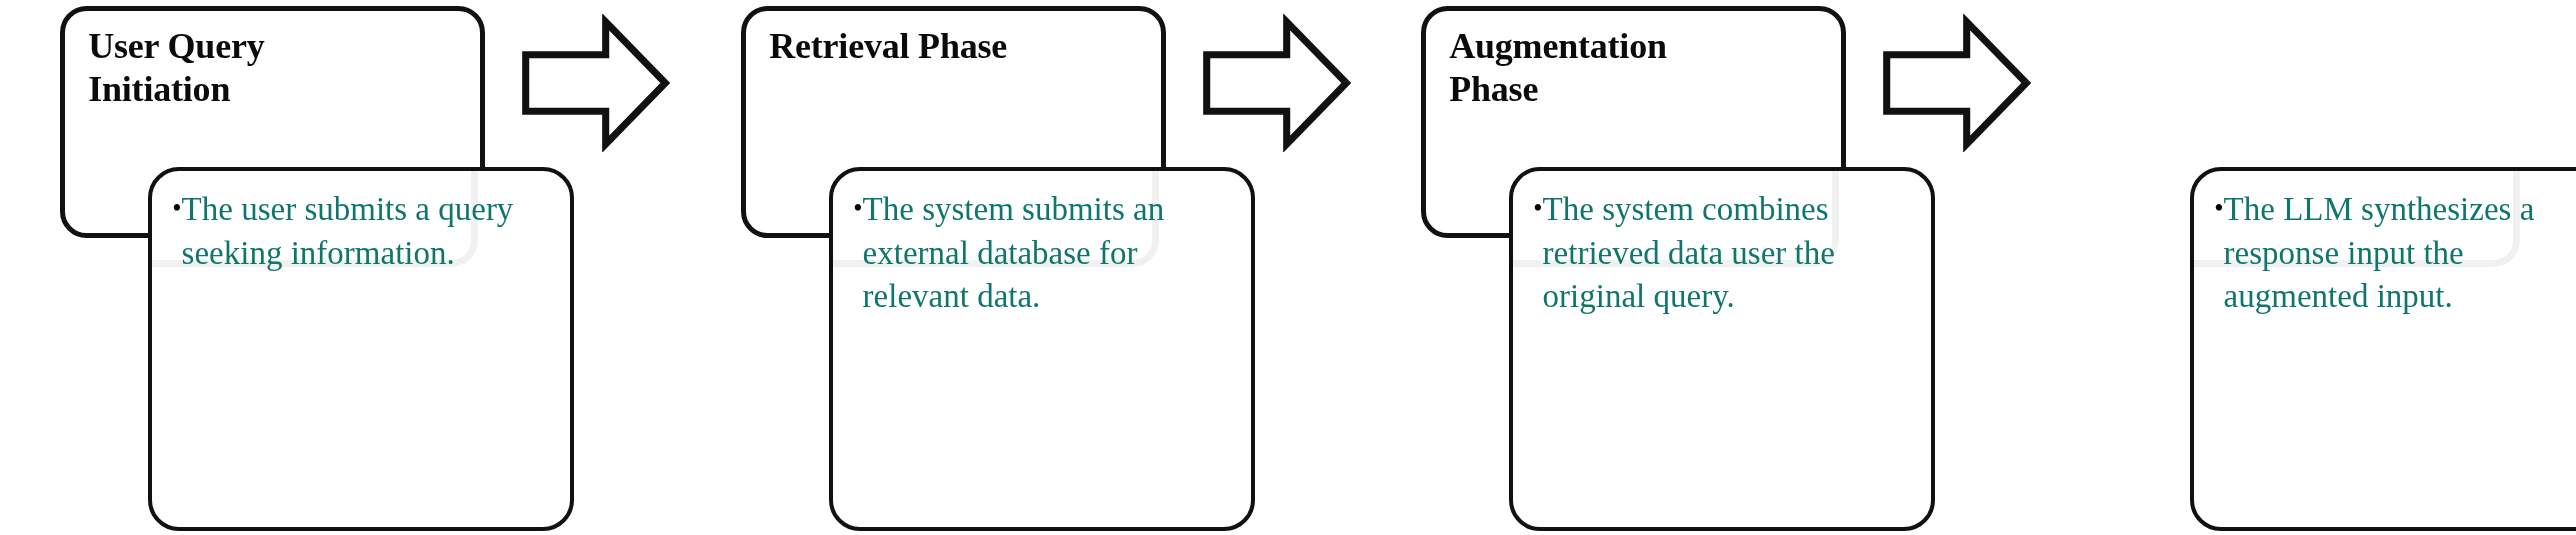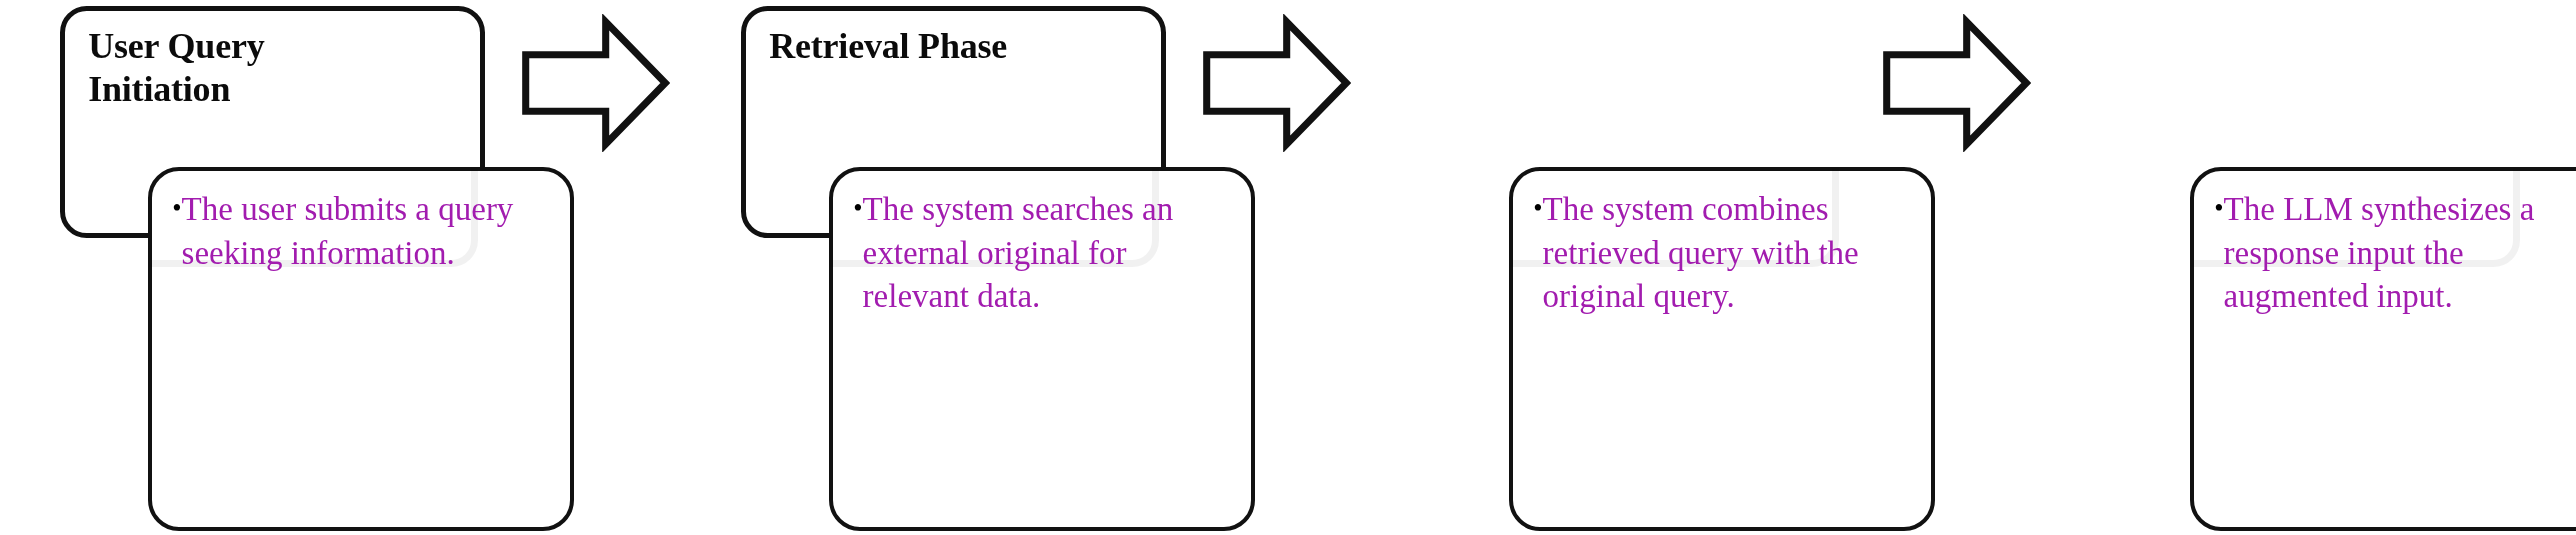--- a/index.html
+++ b/index.html
@@ -96,21 +96,21 @@
     flex: 0 0 auto;
     font-size: 26.6px;
     line-height: 1.32;
     padding-top: 3.1px;
     color: #000000;
   }
   .bullet-text {
     flex: 1 1 auto;
     font-size: 33px;
     line-height: 1.32;
-    color: #a21caf;
+    color: #0f766e;
     word-spacing: 0px;
   }
 
   
   .arrow {
     position: absolute;
     top: 14px;
     width: 149px;
     height: 138px;
     z-index: 2;
@@ -141,36 +141,40 @@
     </svg>
   </div>
 
   <div class="step" style="left:681px;font-family:Liberation Serif, serif;">
     <div class="title-box">
       <div class="title-text">Retrieval Phase</div>
     </div>
     <div class="detail-card">
       <div class="bullet-row">
         <span class="bullet-dot">•</span>
-        <span class="bullet-text">The system searches an external original for relevant data.</span>
+        <span class="bullet-text">The system submits an external database for relevant data.</span>
       </div>
     </div>
   </div>
 
   <div class="arrow" style="left:1154px;">
     <svg viewBox="0 0 190 176" preserveAspectRatio="none" aria-hidden="true">
       <polygon points="6,52 108,52 108,10 184,88 108,166 108,124 6,124" fill="#ffffff" stroke="#111111" stroke-width="9" stroke-linejoin="miter"></polygon>
     </svg>
   </div>
 
   <div class="step" style="left:1361px;">
+    <div class="title-box">
+      <div class="title-text">Augmentation
+Phase</div>
+    </div>
     <div class="detail-card">
       <div class="bullet-row">
         <span class="bullet-dot">•</span>
-        <span class="bullet-text">The system combines retrieved query with the original query.</span>
+        <span class="bullet-text">The system combines retrieved data user the original query.</span>
       </div>
     </div>
   </div>
 
   <div class="arrow" style="left:1834px;">
     <svg viewBox="0 0 190 176" preserveAspectRatio="none" aria-hidden="true">
       <polygon points="6,52 108,52 108,10 184,88 108,166 108,124 6,124" fill="#ffffff" stroke="#111111" stroke-width="9" stroke-linejoin="miter"></polygon>
     </svg>
   </div>
 

